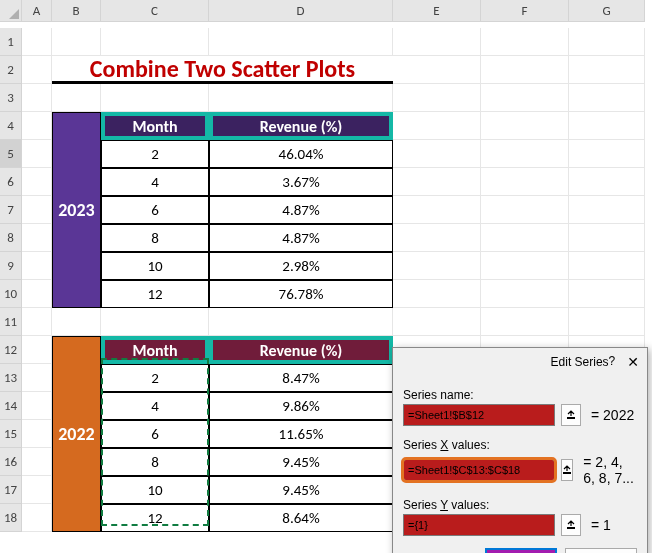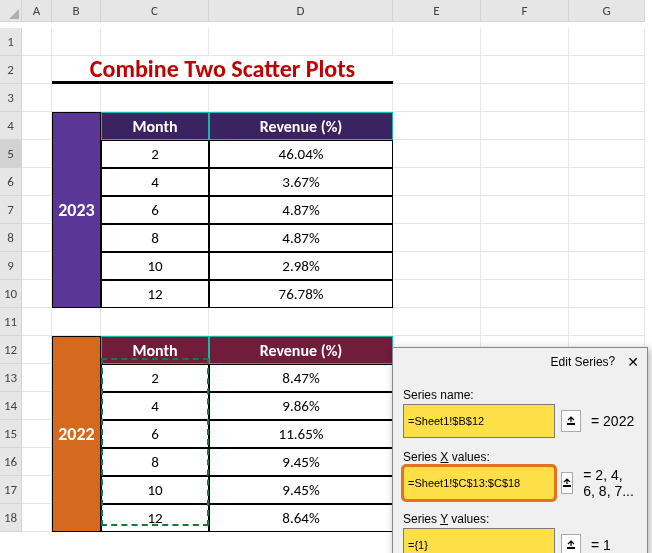--- a/index.html
+++ b/index.html
@@ -70,21 +70,21 @@
       border-bottom: 3px solid #000;
       display: flex;
       align-items: center;
       justify-content: center;
     }
     .table-header {
       background: var(--hdr);
       color: #fff;
       font-weight: bold;
       font-size: 16px;
-      border: 1px solid #14b8a6;
+      border: 4px solid #14b8a6;
     }
     .year-cell {
       background: var(--yr);
       color: #fff;
       font-weight: bold;
       font-size: 18px;
       border: 1px solid #000;
       display: flex;
       align-items: center;
       justify-content: center;
@@ -130,23 +130,23 @@
     .dlg-body { padding: 4px 10px 10px 10px; }
     .dlg-label { margin: 12px 0 2px 0; }
     .dlg-label u { text-decoration: underline; }
     .dlg-row {
       display: flex;
       align-items: center;
       gap: 6px;
     }
     .dlg-input {
       flex: 0 0 130px;
-      height: 34px;
+      height: 22px;
       border: 1px solid #7a7a7a;
-      background: #fde047;
+      background: #b91c1c;
       padding: 2px 4px;
       font-size: 11px;
     }
     .dlg-input.hl {
       outline: 3px solid #e37222;
       outline-offset: -1px;
       border-radius: 3px;
     }
     .refbtn {
       width: 20px;

